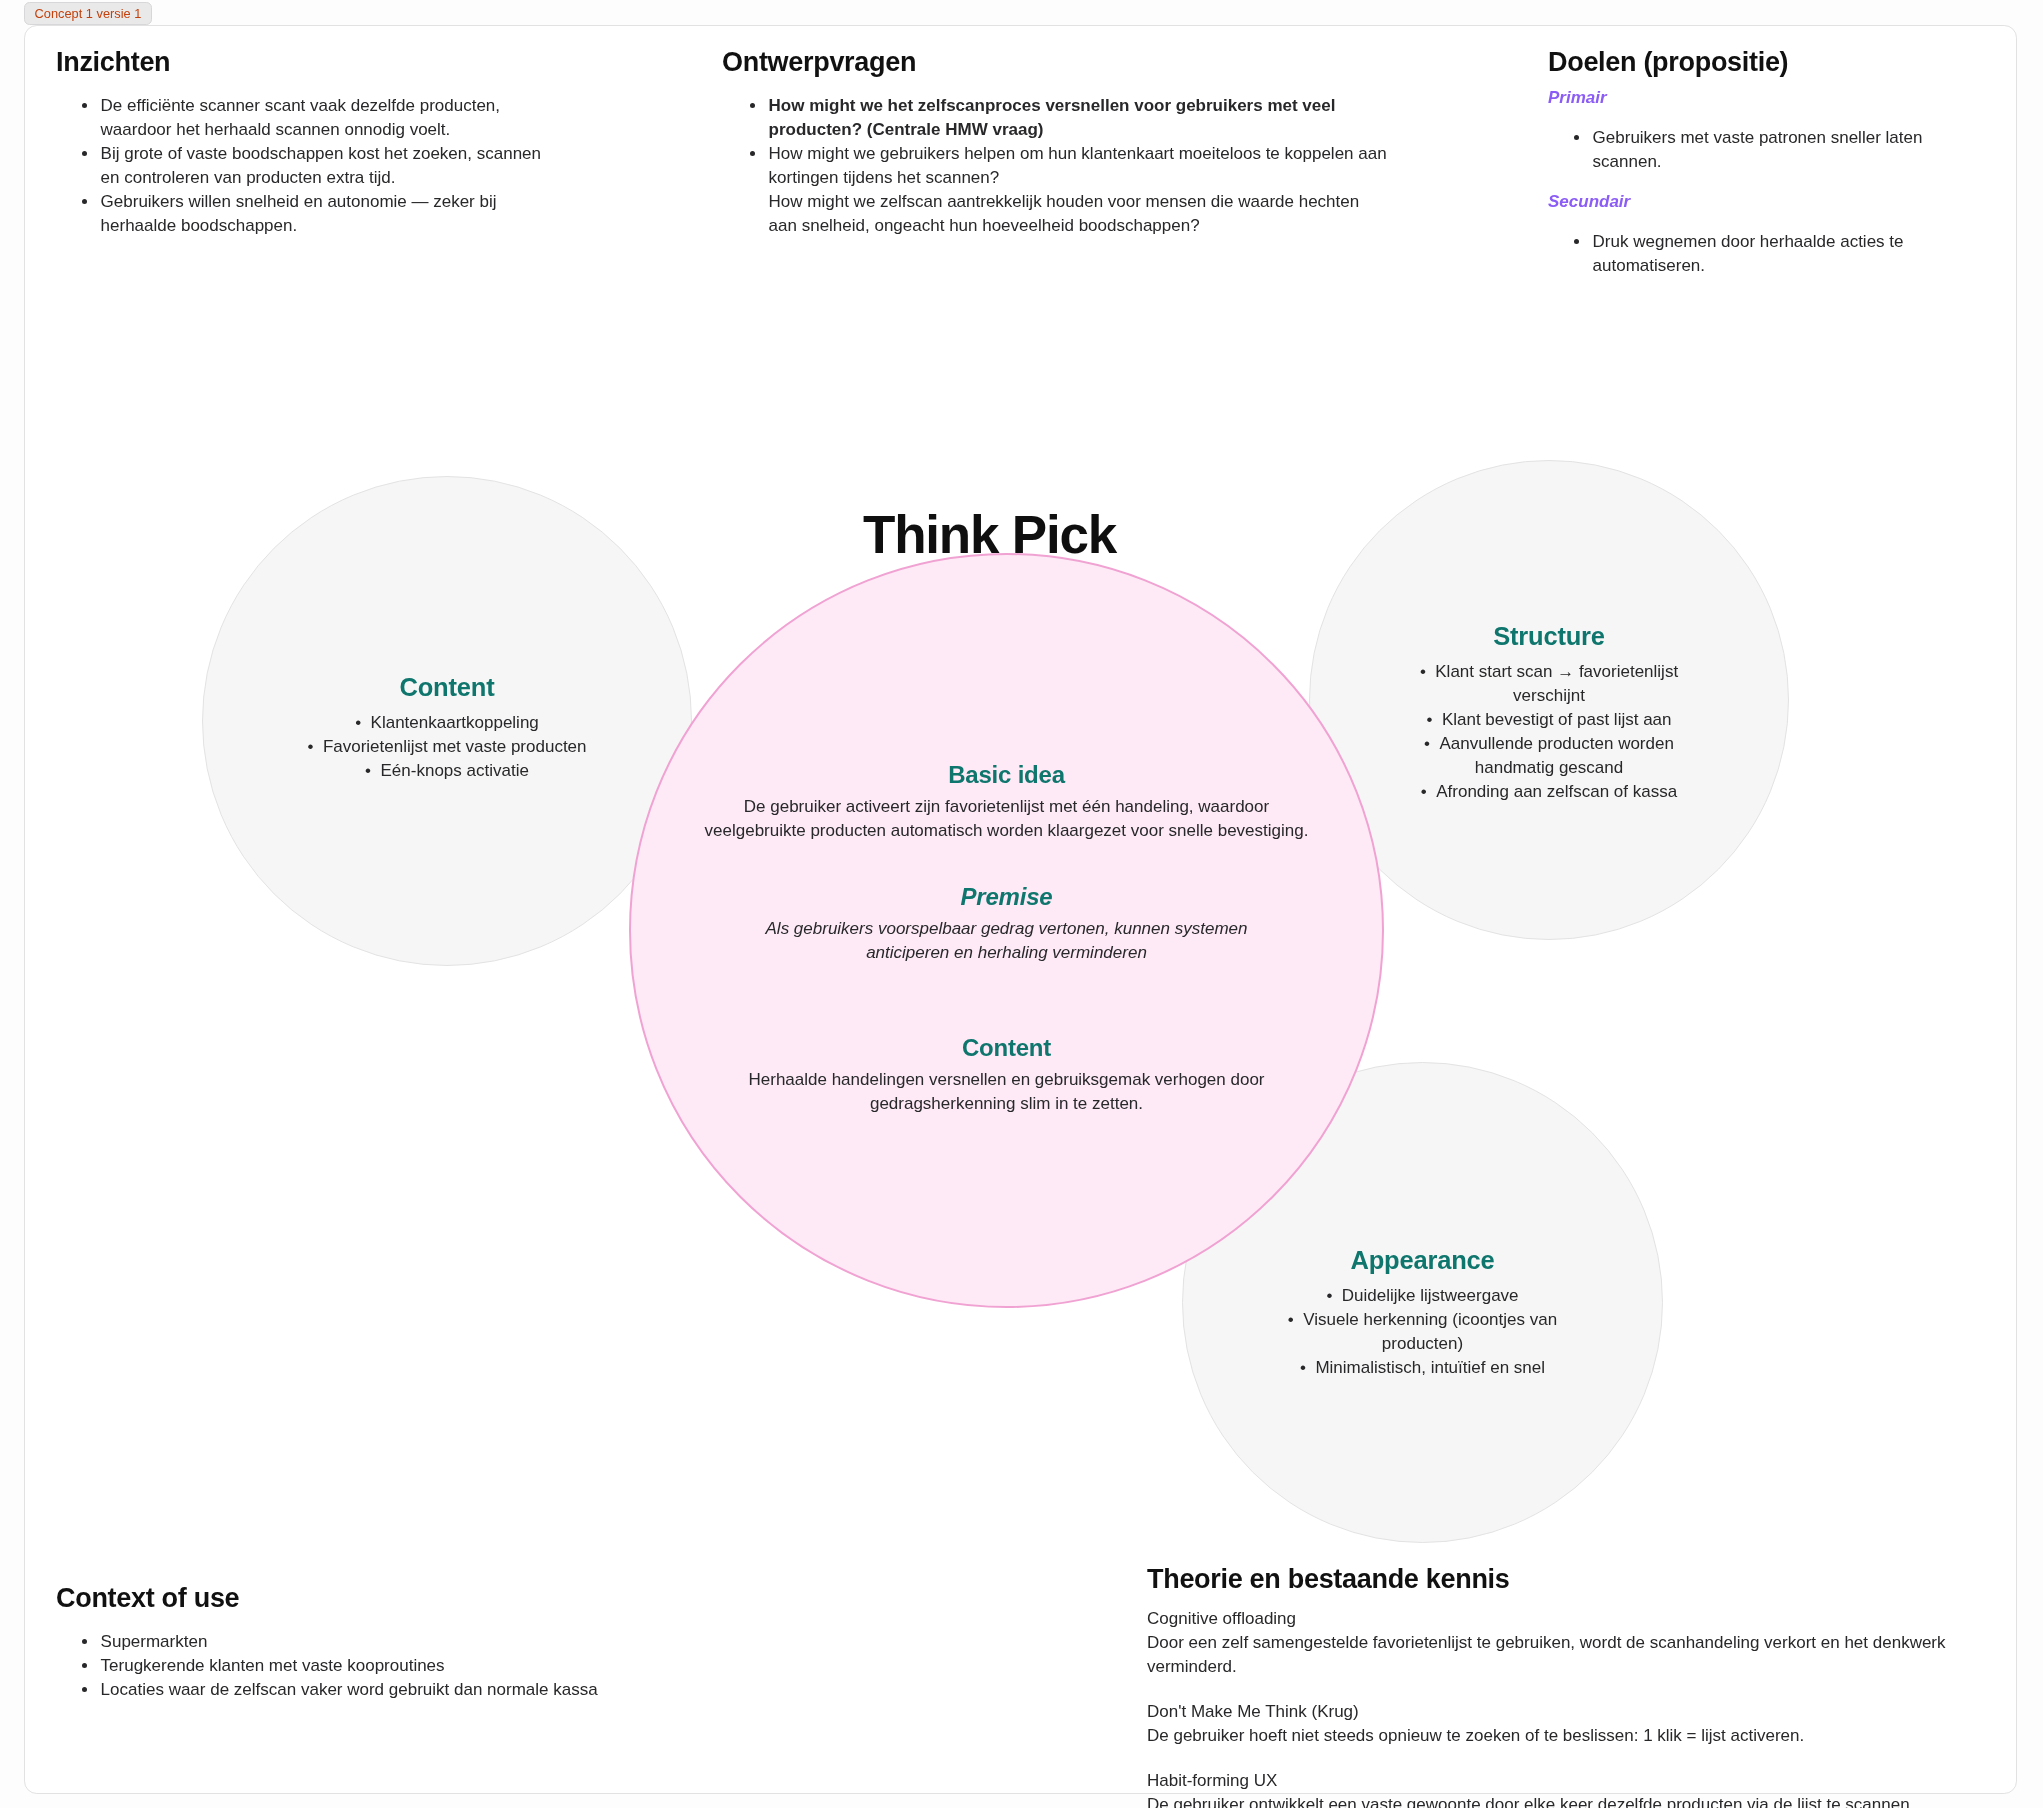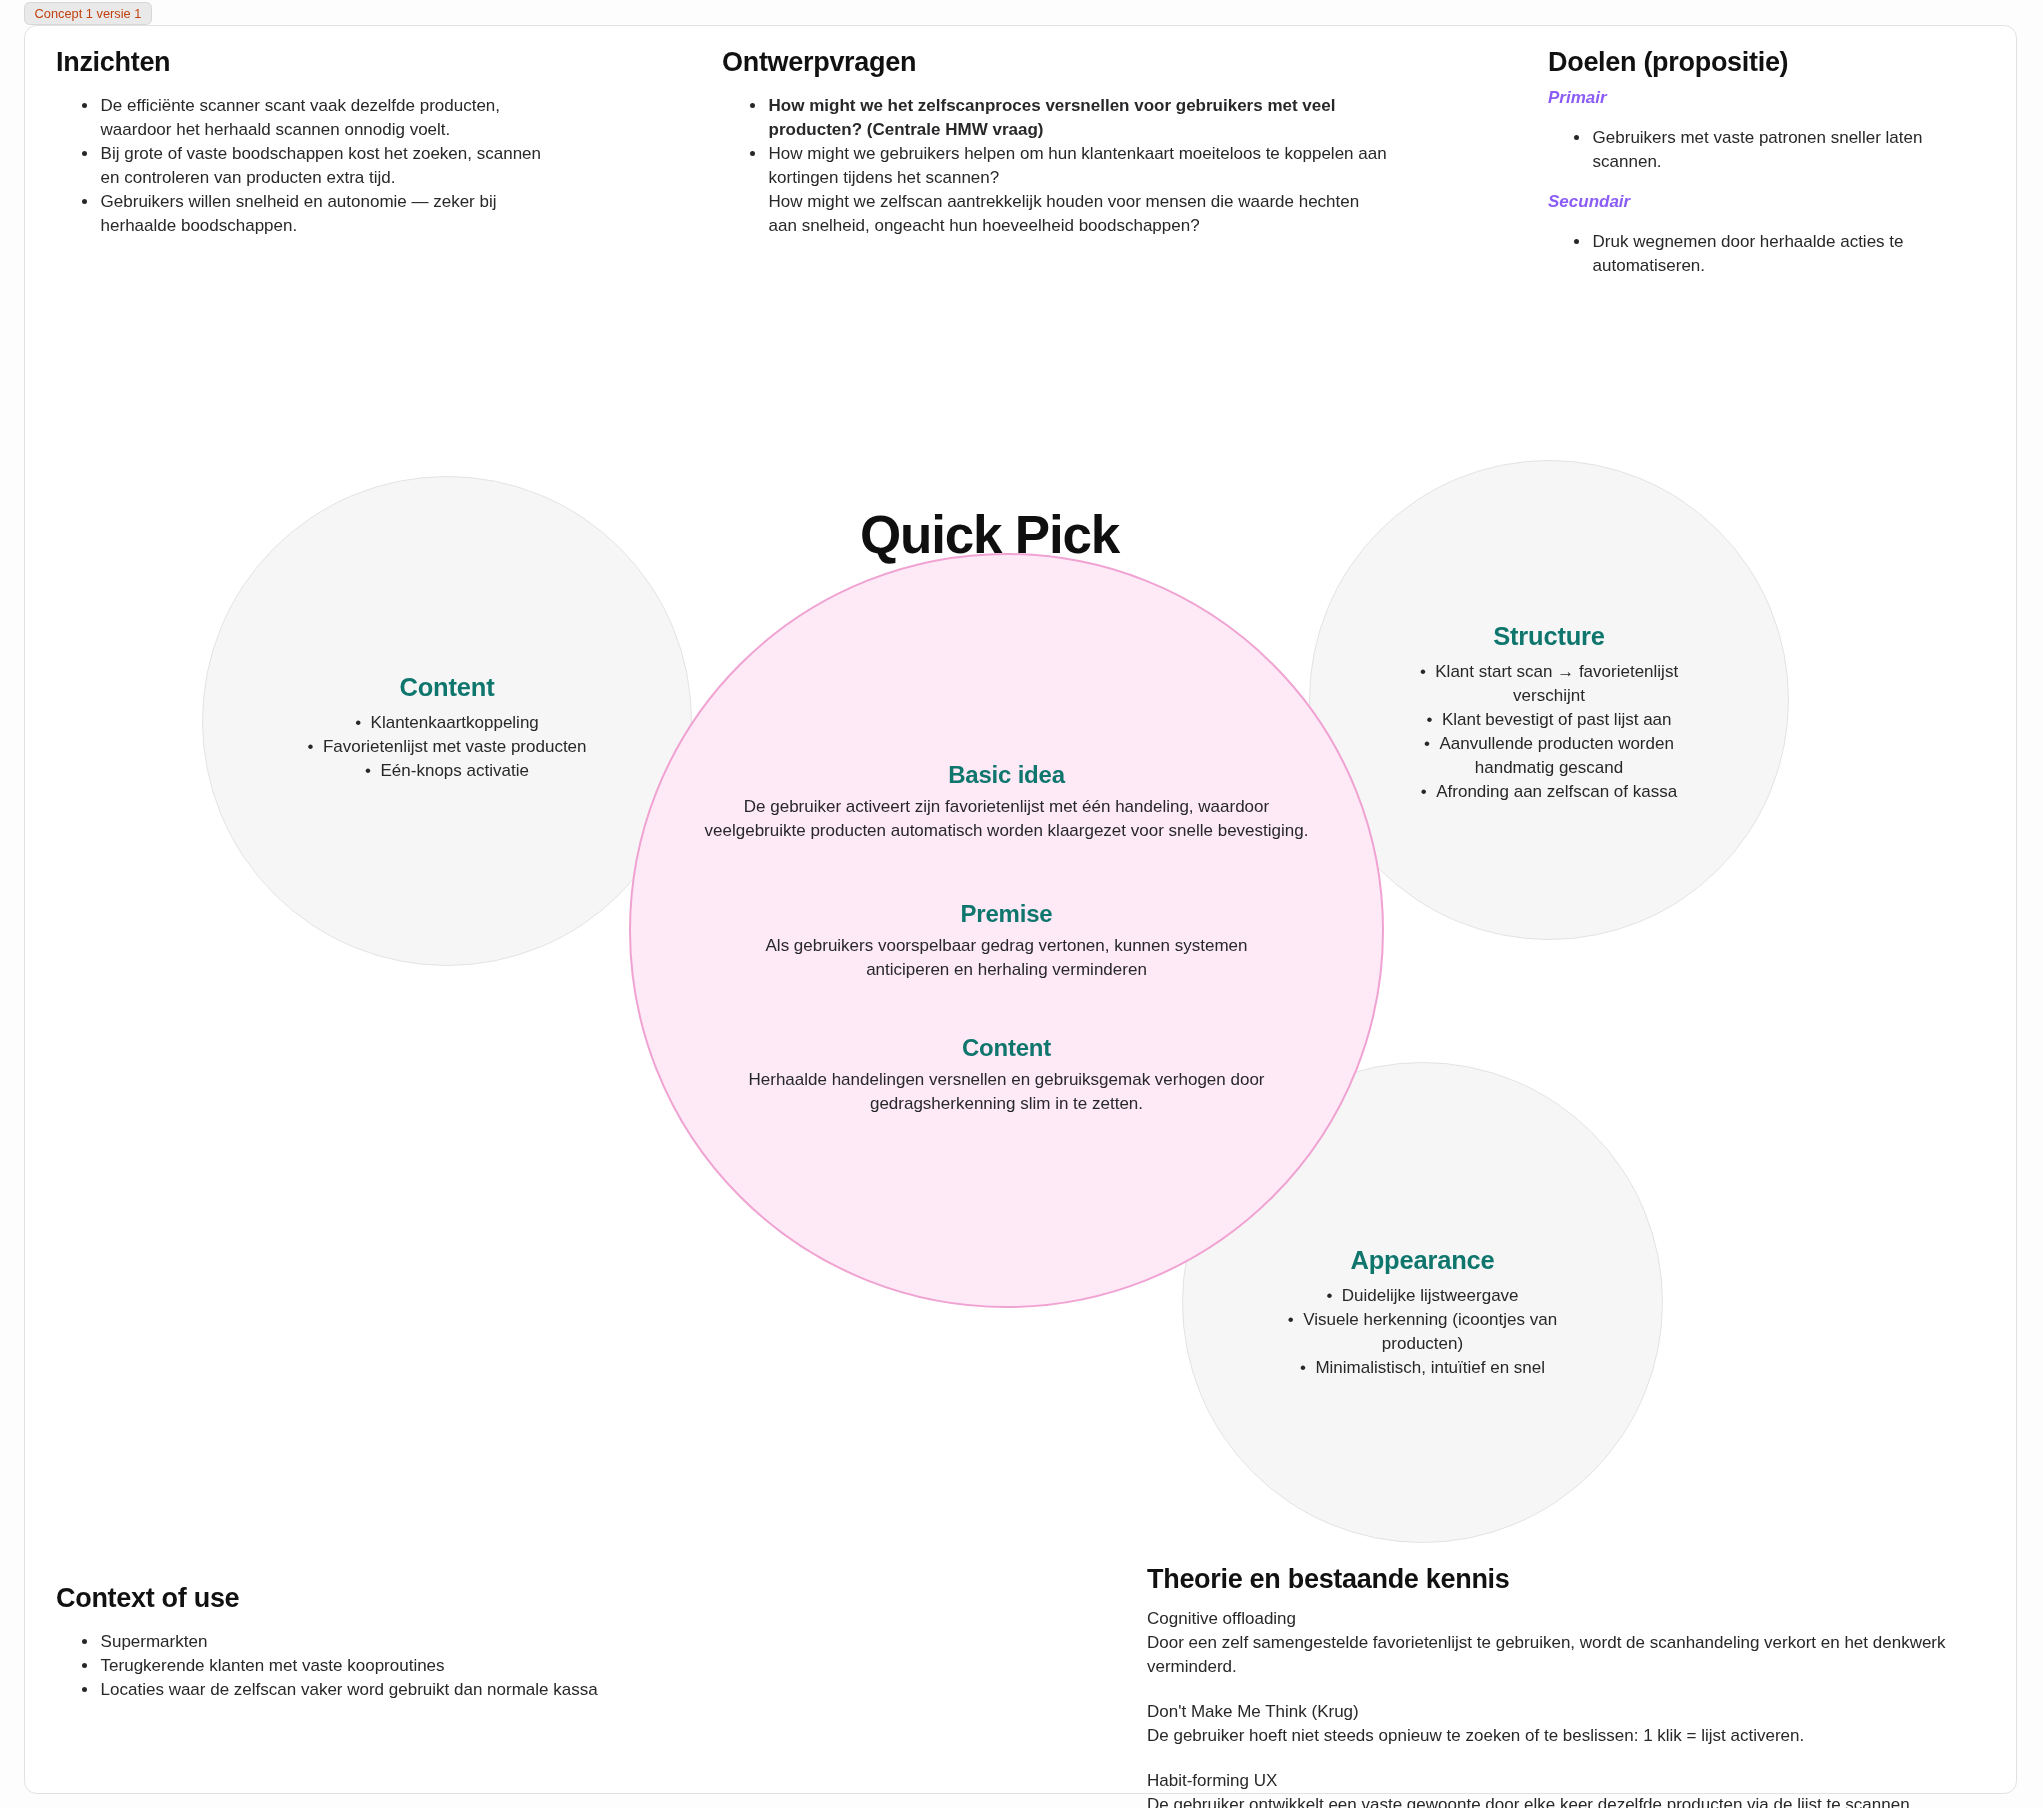--- a/index.html
+++ b/index.html
@@ -71,21 +71,21 @@
   ul.centered li::before{content:"•\00a0\00a0";}
   
   .concept-title{
     position:absolute;left:718px;top:504px;width:543px;z-index:3;
     text-align:center;font-size:53px;font-weight:bold;letter-spacing:-1.2px;
     color:#0f0f10;
   }
   .concept-block{position:absolute;left:50%;transform:translateX(-50%);text-align:center;}
   .concept-block h3{font-size:24px;margin-bottom:4.8px;}
   .block-basic{top:206px;width:615px;}
-  .block-premise{top:345px;width:530px;}
+  .block-premise{top:328px;width:530px;font-style:italic;}
   .block-purpose{top:479px;width:546px;}
   
   .context-of-use{left:56px;top:1582px;width:622px;}
   .context-of-use li{margin-bottom:5.6px;}
   .theorie{left:1147px;top:1563px;width:875px;}
   .theorie h2{margin-bottom:11.2px;}
   .theorie-block{margin-bottom:21px;}
 </style>
 </head>
 <body>
@@ -168,21 +168,21 @@
   <div class="concept-block block-premise">
     <h3>Premise</h3>
     <p class="txt">Als gebruikers voorspelbaar gedrag vertonen, kunnen systemen anticiperen en herhaling verminderen</p>
   </div>
   <div class="concept-block block-purpose">
     <h3>Content</h3>
     <p class="txt">Herhaalde handelingen versnellen en gebruiksgemak verhogen door gedragsherkenning slim in te zetten.</p>
   </div>
 </div>
 
-<div class="concept-title">Quick Pick</div>
+<div class="concept-title">Think Pick</div>
 
 <div class="col context-of-use">
   <h2>Context of use</h2>
   <ul class="plain">
     <li>Supermarkten</li>
     <li>Terugkerende klanten met vaste kooproutines</li>
     <li>Locaties waar de zelfscan vaker word gebruikt dan normale kassa</li>
   </ul>
 </div>
 

